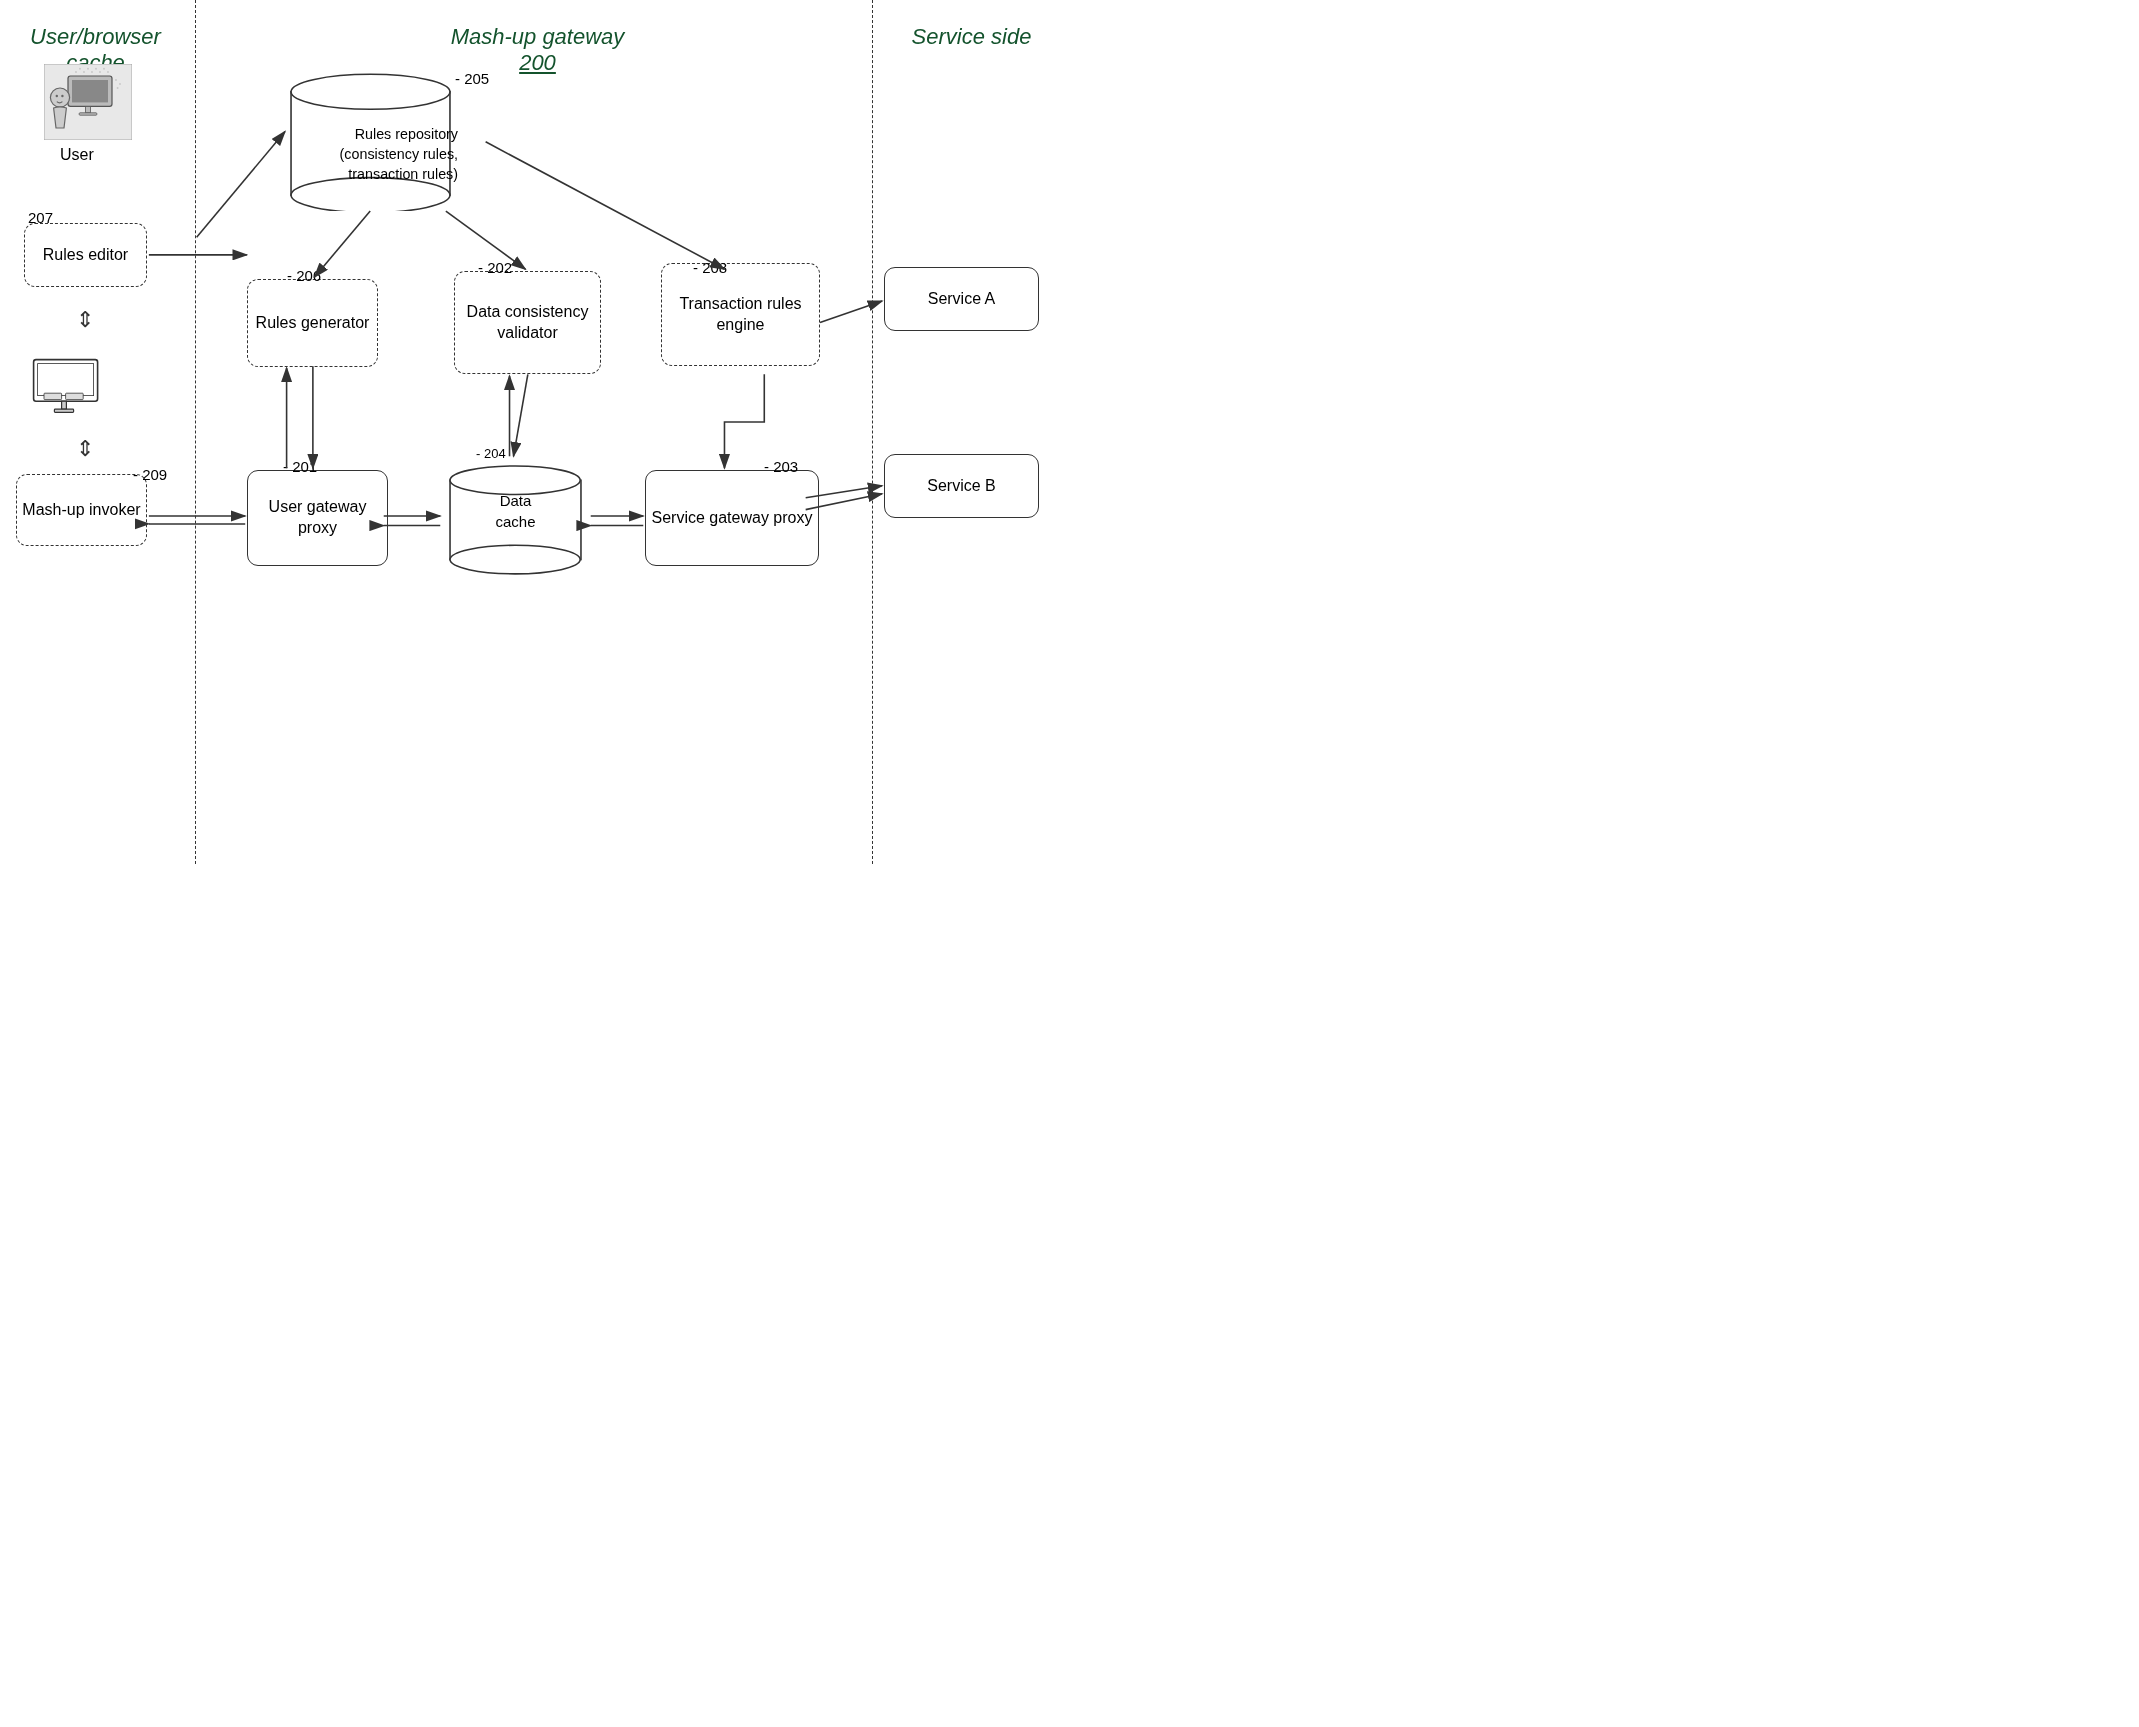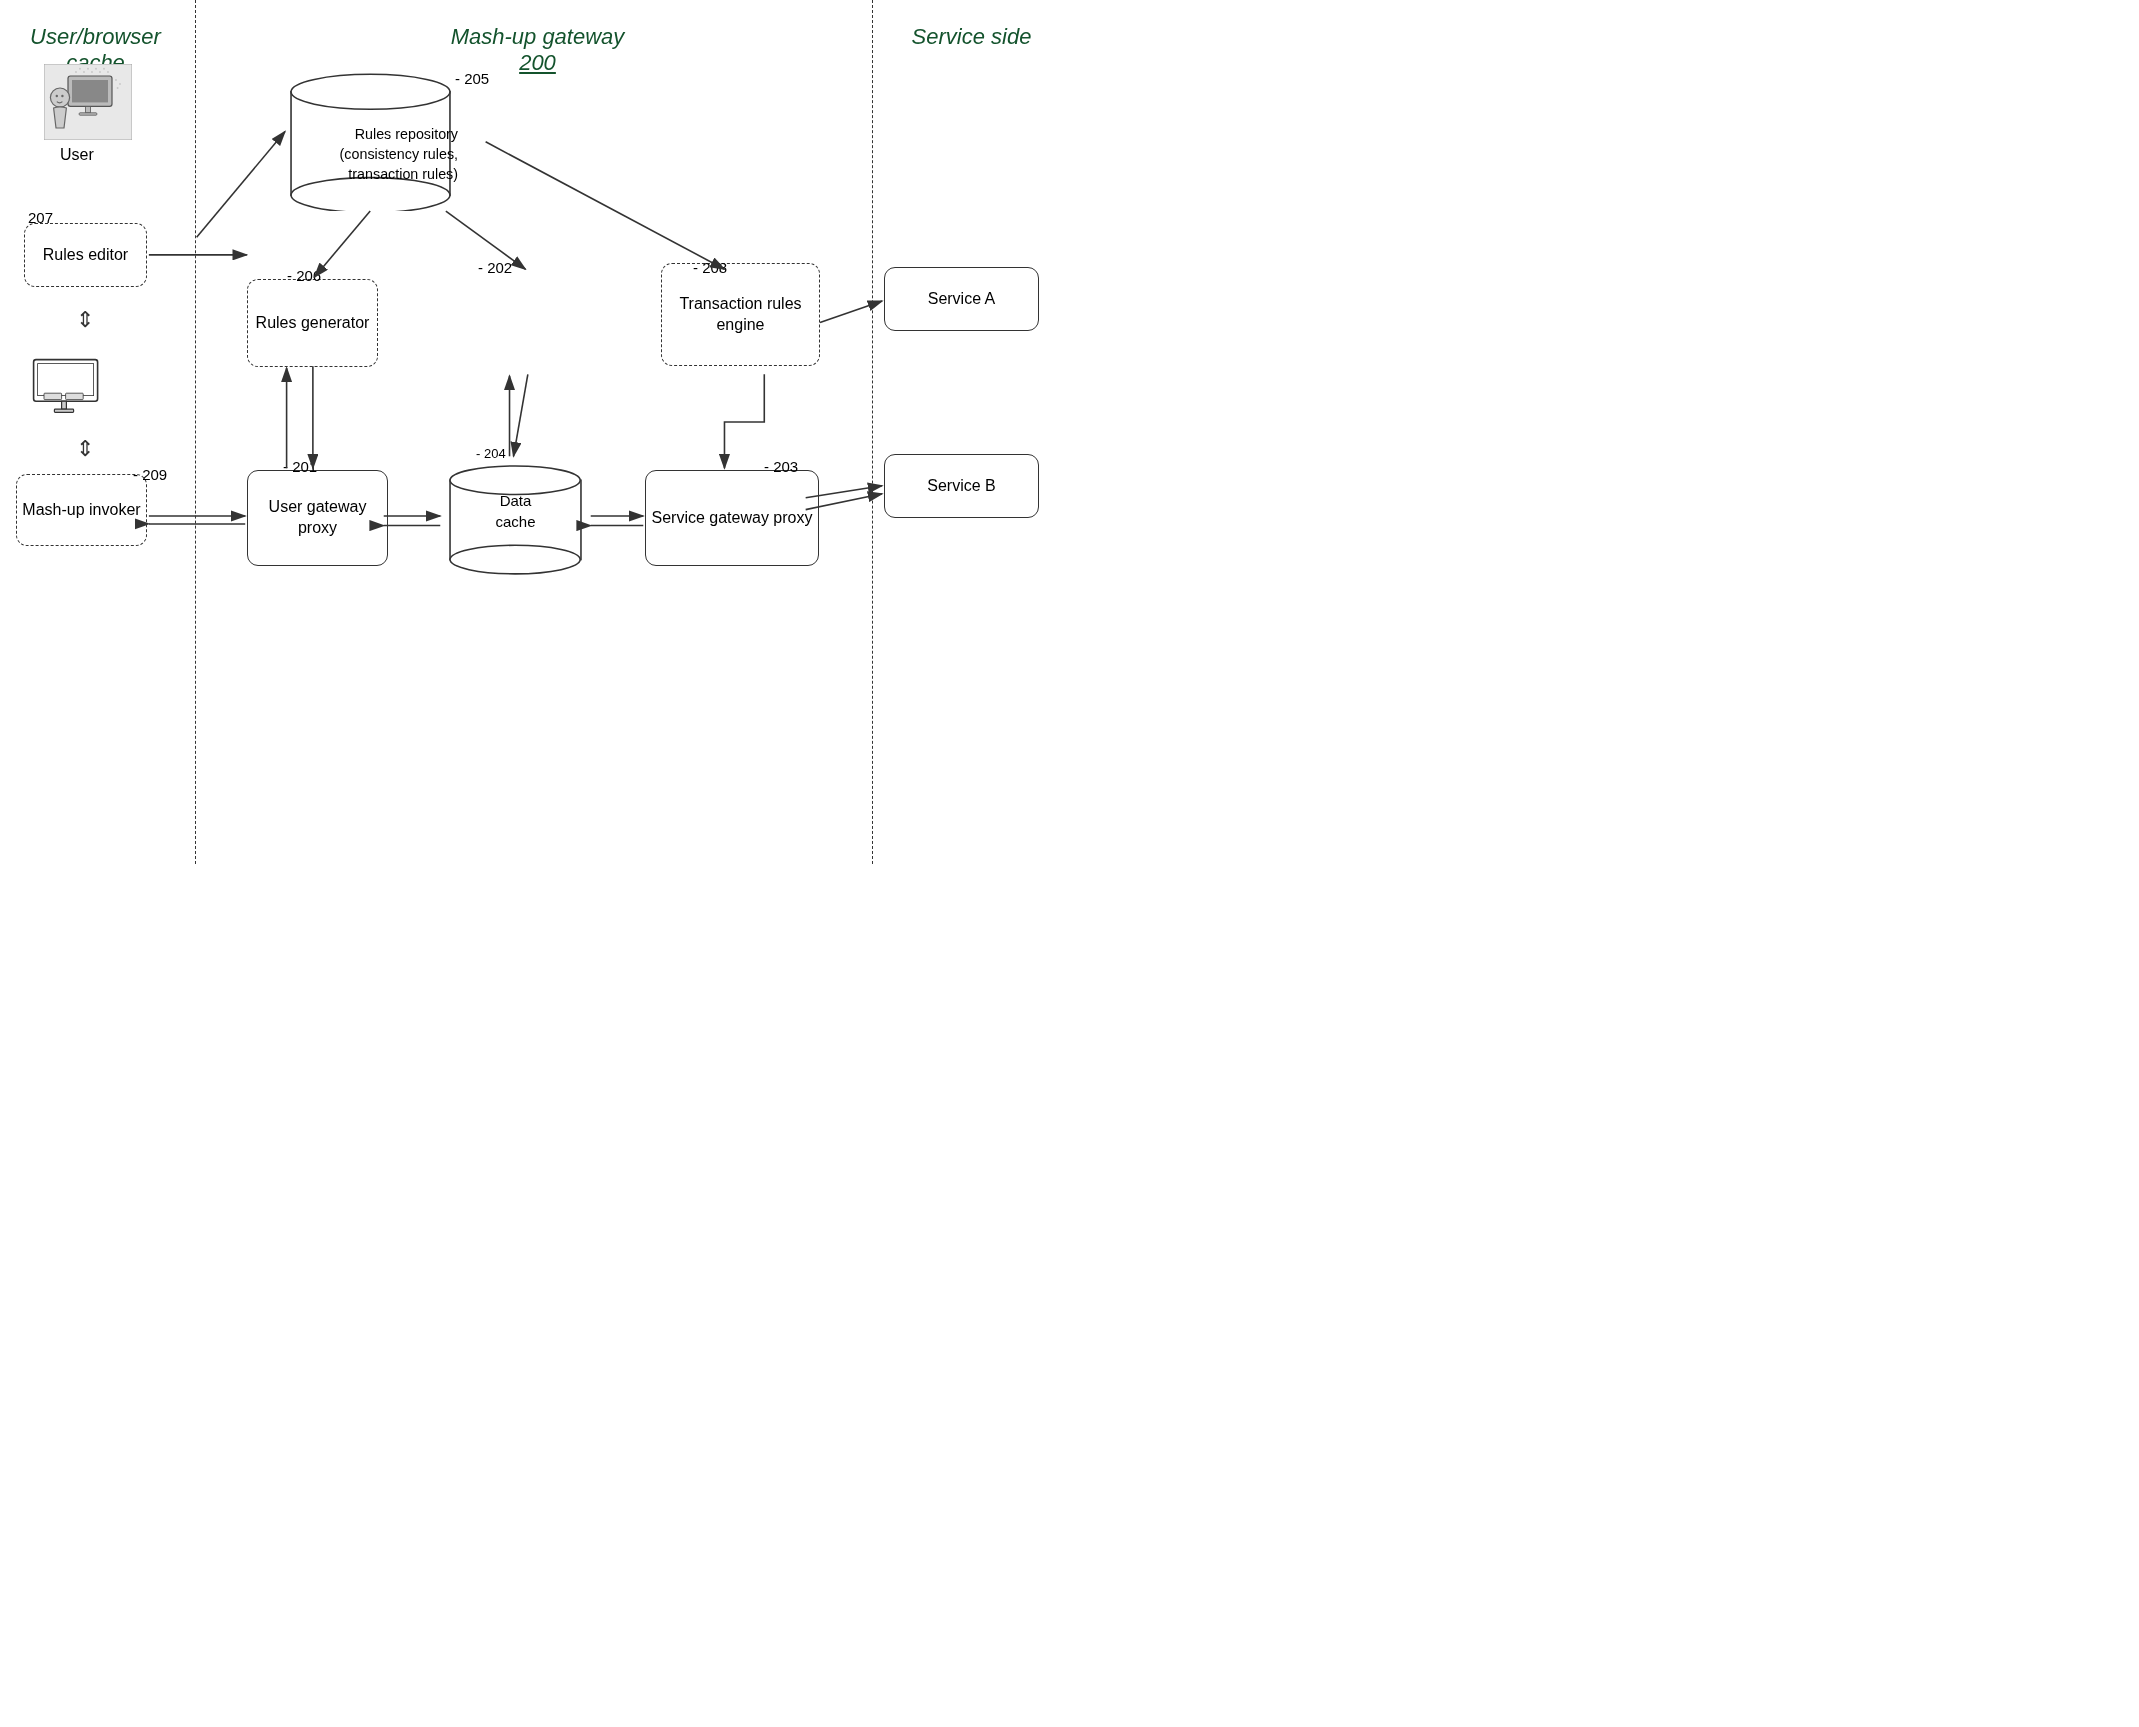--- a/index.html
+++ b/index.html
@@ -247,20 +247,25 @@
 
   <div style="position:absolute; left:455px; top:70px; font-size:15px;">- <span>205</span></div>
 
   <div class="dash-box" style="left:247px; top:279px; width:131px; height:88px;">
     <span>Rules
 generator</span>
   </div>
 
   <div style="position:absolute; left:287px; top:267px; font-size:15px;">- <span>206</span></div>
 
+  <div class="dash-box" style="left:454px; top:271px; width:147px; height:103px;">
+    <span>Data
+consistency
+validator</span>
+  </div>
 
   <div style="position:absolute; left:478px; top:259px; font-size:15px;">- <span>202</span></div>
 
   <div class="dash-box" style="left:661px; top:263px; width:159px; height:103px;">
     <span>Transaction
 rules engine</span>
   </div>
 
   <div style="position:absolute; left:693px; top:259px; font-size:15px;">- <span>208</span></div>
 

